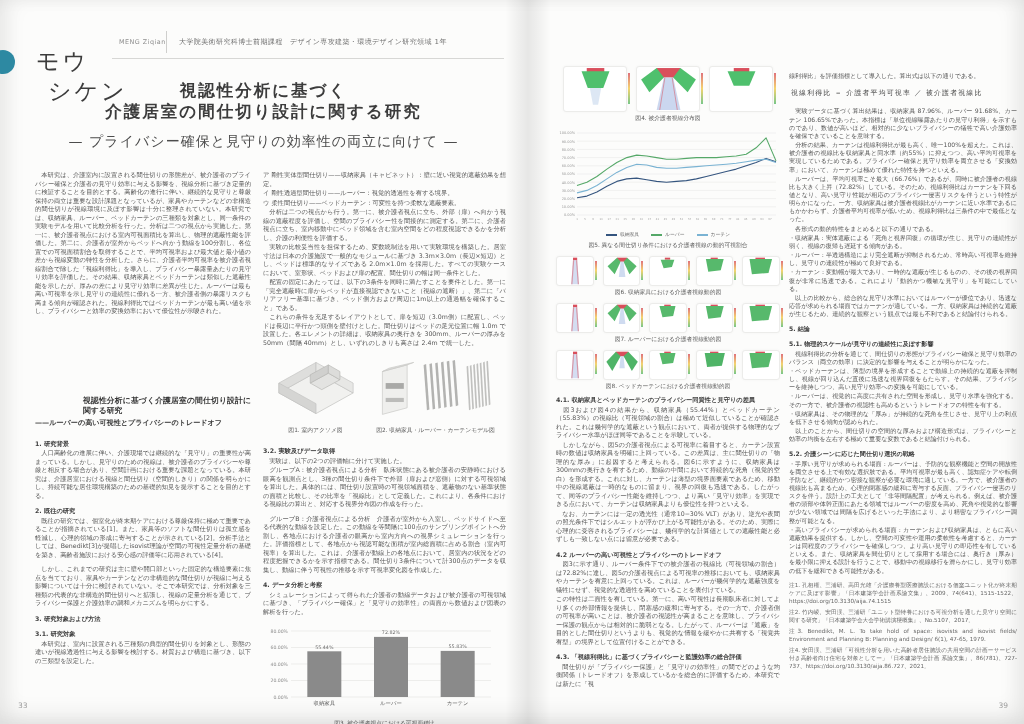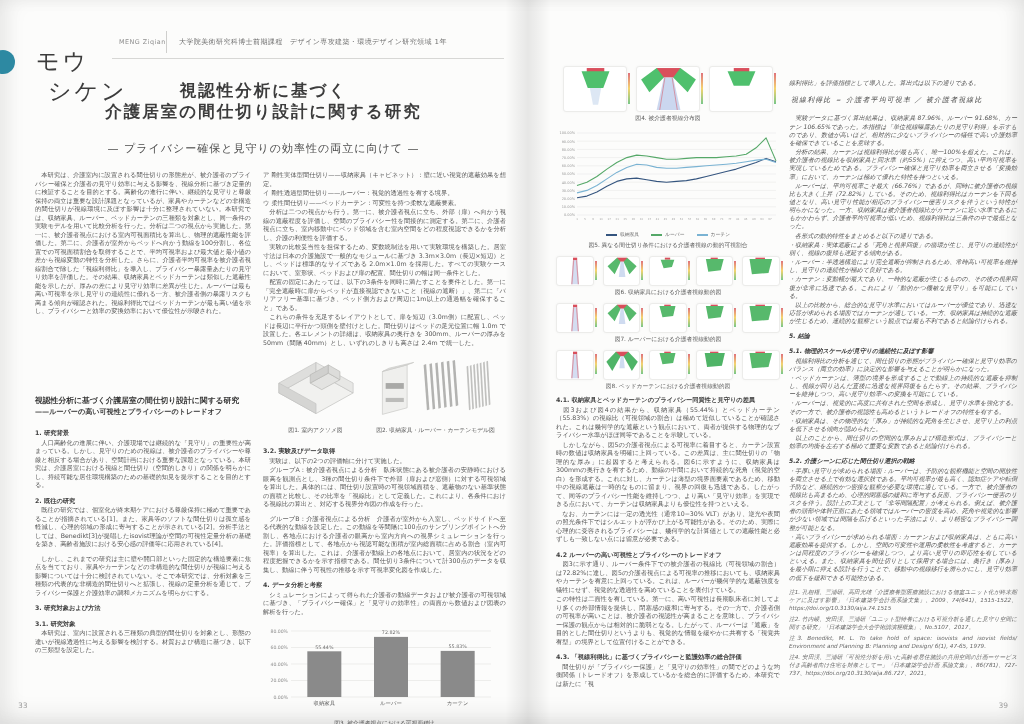--- a/index.html
+++ b/index.html
@@ -16,37 +16,37 @@
   .brand-dot{position:absolute;left:-9px;top:50px;width:24px;height:24px;border-radius:50%;background:#2d89a2;}
   .author-name{position:absolute;left:36px;top:22px;font-size:23px;letter-spacing:3px;color:#3c3c3c;line-height:1.32;font-weight:500;margin-top:24px;}
   .author-name .l2{display:block;margin-left:12px;}
   .roman{position:absolute;left:119px;top:38px;font-size:6.4px;color:#8d8d8d;letter-spacing:.5px;}
   .vdiv{position:absolute;left:166px;top:31px;width:1px;height:22px;background:#cfcfcd;}
   .affil{position:absolute;left:179px;top:37px;font-size:7px;color:#6f6f6f;letter-spacing:.4px;}
   .hrule{position:absolute;left:112px;top:58px;width:392px;height:1px;background:#d7d7d5;}
 
   .titleblock{position:absolute;left:0;top:80px;width:527px;text-align:center;}
   .t1{font-size:16.5px;font-weight:bold;color:#3c3c3c;letter-spacing:2px;line-height:1.28;}
-  .t-sub{margin-top:19px;font-size:11px;color:#4c4c4c;letter-spacing:1px;}
+  .t-sub{margin-top:11px;font-size:14px;color:#4c4c4c;letter-spacing:1px;}
   .t-tag{margin-top:11px;font-size:9px;color:#6d6d6d;letter-spacing:2.5px;}
 
   
   .col{position:absolute;font-size:6.25px;line-height:1.36;color:#555;text-align:justify;}
   .colA{left:35px;top:171px;width:216px;}
   .colB{left:263px;top:171px;width:243px;}
   .colC{left:29px;top:64px;width:224px;}
-  .colD{left:262px;top:79px;width:228px;font-size:6.1px;line-height:1.34;font-style:italic;}
+  .colD{left:262px;top:72px;width:228px;font-size:6.1px;line-height:1.34;}
 
   .blk{margin:0 0 1px 0;}
   .blk.h1{font-weight:bold;color:#3e3e3e;margin-top:7px;}
   .blk.hb{font-size:7.8px;font-weight:bold;color:#363636;line-height:1.4;}
   .blk.hb2{font-size:7.1px;font-weight:bold;color:#3a3a3a;margin-bottom:9px;}
   .blk.formula{margin:9px 0 9px 2px;font-size:6.9px;color:#444;letter-spacing:1.2px;}
   .blk.note{font-size:5.65px;line-height:1.45;color:#666;margin-top:2.5px;}
-  .blk.mt-xl{margin-top:80px;}
+  .blk.mt-xl{margin-top:80px;margin-left:48px;}
   .blk.mt-lg{margin-top:12px;}
   .blk.mt-md{margin-top:6px;}
 
   .pageno{position:absolute;bottom:14px;font-size:7.5px;color:#9b9b9b;}
   .pn-l{left:18px;} .pn-r{right:16px;}
 
   
   .fig-cap{font-size:5.8px;color:#5a5a5a;text-align:center;margin:3px 0 6px 0;}
   .figrow{display:flex;justify-content:center;gap:9px;align-items:flex-start;margin-top:2px;}
   .room{position:relative;display:inline-block;background:#fff;border:1px solid #ececea;border-radius:3px;box-shadow:0 0 3px rgba(0,0,0,.04);}

